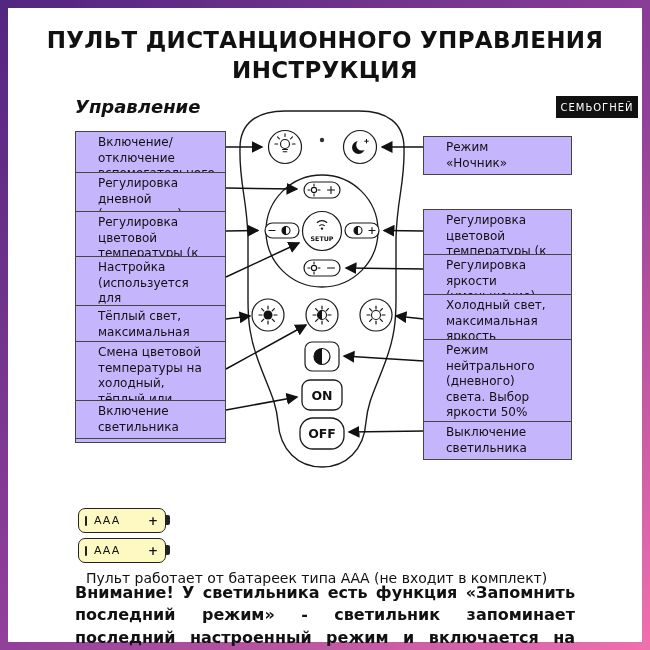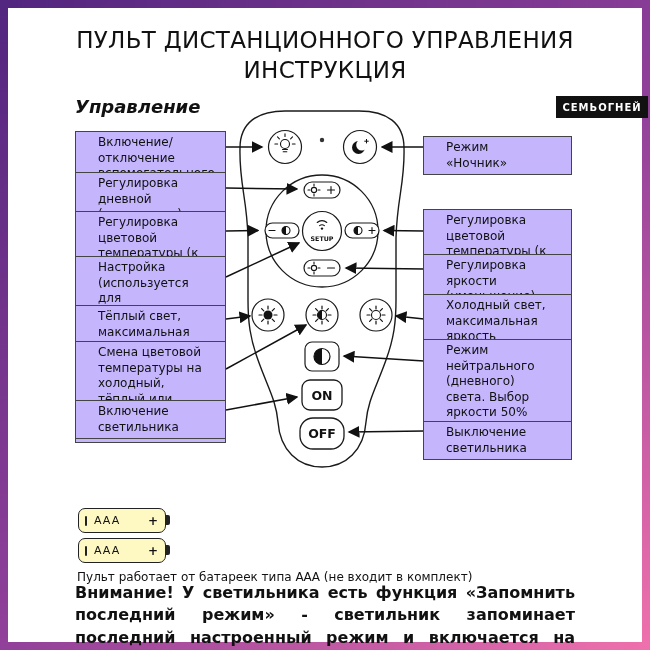--- a/index.html
+++ b/index.html
@@ -1,38 +1,38 @@
 <!DOCTYPE html>
 <html><head>
 <meta charset="utf-8">
 <style>
   html,body{margin:0;padding:0;background:#fff;}
   .page{position:relative;width:650px;height:650px;background:#fff;overflow:hidden;
         font-family:"DejaVu Sans", sans-serif;color:#111;}
   .frame{position:absolute;inset:0;border:8px solid;pointer-events:none;
          border-image:linear-gradient(140deg,#53267f 0%,#92419a 55%,#ee70ac 100%) 1;}
   .title{position:absolute;top:26px;left:30px;right:30px;text-align:center;
-         font-weight:normal;font-size:23px;line-height:1.3;letter-spacing:.3px;}
+         font-weight:bold;font-size:23px;line-height:1.3;letter-spacing:.3px;}
   .section-heading{position:absolute;left:75px;top:96px;font-size:18px;font-weight:bold;font-style:italic;}
-  .logo{position:absolute;left:556px;top:96px;width:92px;height:22px;background:#111;color:#fff;
-        display:flex;align-items:center;justify-content:center;font-size:10px;font-weight:bold;
+  .logo{position:absolute;left:556px;top:96px;width:82px;height:22px;background:#111;color:#fff;
+        display:flex;align-items:center;justify-content:center;font-size:10px;font-weight:normal;
         letter-spacing:1px;}
   .diagram-svg{position:absolute;left:0;top:0;width:650px;height:650px;pointer-events:none;}
   .lab{position:absolute;border:1px solid #444;background:#c4b5fd;font-size:12px;line-height:1.3;
        padding:3px 22px;box-sizing:border-box;display:flex;align-items:center;}
   .lab.left{left:75px;width:151px;}
   .lab.right{left:423px;width:149px;}
   .battery{position:absolute;left:78px;width:88px;height:25px;border:1.5px solid #222;
            border-radius:7px;display:flex;align-items:center;box-sizing:border-box;background:#fef9c3;}
   .bat-term{width:2px;height:10px;background:#222;margin-left:6px;border-radius:1px;}
   .bat-label{font-size:11px;margin-left:7px;letter-spacing:1px;}
   .bat-plus{margin-left:auto;margin-right:7px;font-size:12px;font-weight:bold;}
   .bat-nub{position:absolute;right:-5px;top:6px;width:4px;height:10px;background:#222;
            border-radius:0 2px 2px 0;}
-  .battery-note{position:absolute;left:77px;top:570px;font-size:12px;}
+  .battery-note{position:absolute;left:86px;top:570px;font-size:14px;}
   .warning{position:absolute;left:75px;width:500px;top:582px;font-size:16px;font-weight:bold;
            line-height:1.4;text-align:justify;}
   svg text{font-family:"DejaVu Sans", sans-serif;}
 </style>
 </head>
 <body>
 
 <div class="page">
   <div class="frame"></div>
 

